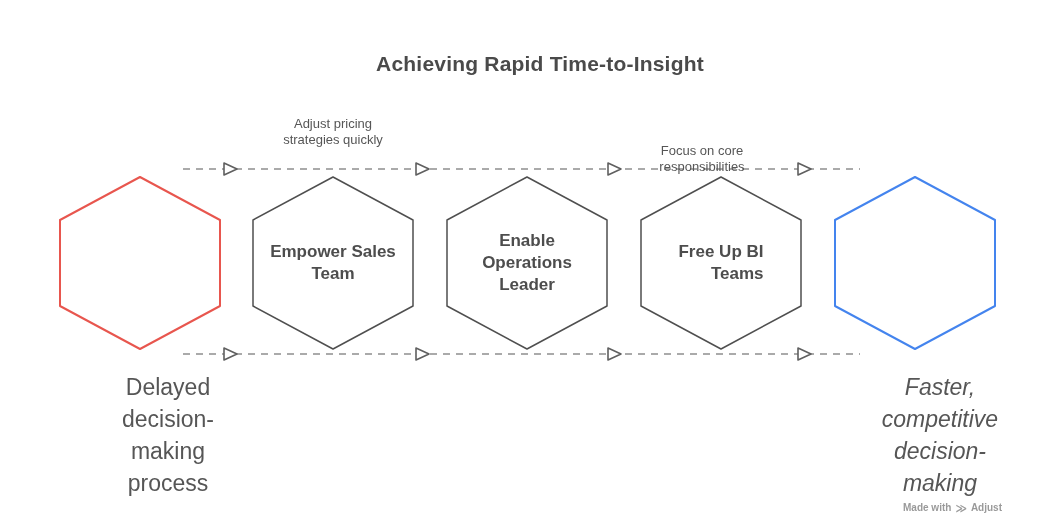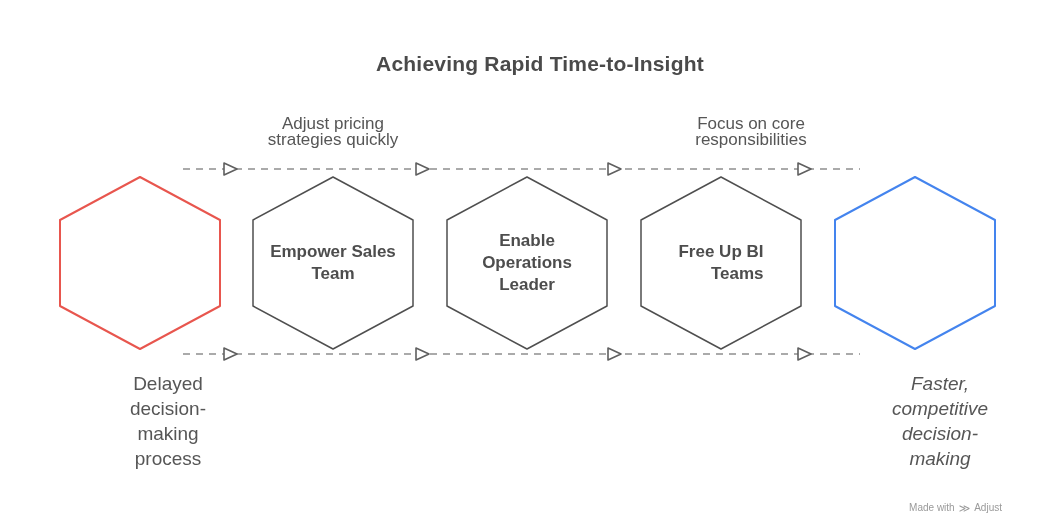--- a/index.html
+++ b/index.html
@@ -26,29 +26,29 @@
   .shapes-svg {
     position: absolute;
     top: 0; left: 0;
     width: 1048px; height: 528px;
   }
   .arrow-label {
     position: absolute;
     top: 116px;
     width: 220px;
     text-align: center;
-    font-size: 17px;
+    font-size: 13px;
     font-weight: 500;
     line-height: 16px;
     color: #565656;
     white-space: pre-line;
   }
   .arrow-label.pos-0 { left: 223px; }
   .arrow-label.pos-1 { left: 413px; }
-  .arrow-label.pos-2 { left: 641px; }
+  .arrow-label.pos-2 { left: 592px; margin-top: 27px; }
   .hex-label {
     position: absolute;
     top: 177px;
     width: 170px;
     height: 172px;
     display: flex;
     align-items: center;
     justify-content: center;
     text-align: center;
     font-size: 17px;
@@ -60,37 +60,37 @@
   .hex-label.pos-0 { left: 55px; }
   .hex-label.pos-1 { left: 248px; }
   .hex-label.pos-2 { left: 442px; }
   .hex-label.pos-3 { left: 636px; text-align: right; }
   .hex-label.pos-4 { left: 830px; }
   .caption {
     position: absolute;
     top: 371px;
     width: 220px;
     text-align: center;
-    font-size: 19px;
+    font-size: 23px;
     font-weight: 500;
-    line-height: 25px;
+    line-height: 32px;
     color: #565656;
     white-space: pre-line;
   }
   .caption.left-caption  { left: 58px; }
   .caption.right-caption { left: 830px; font-style: italic; }
   .watermark {
     position: absolute;
     right: 46px;
     top: 502px;
     display: flex;
     align-items: center;
     gap: 4px;
     font-size: 10px;
-    font-weight: 400;
+    font-weight: 700;
     color: #9a9a9a;
   }
   .watermark .glyph {
     font-size: 11px;
     line-height: 10px;
     color: #9a9a9a;
   }
 </style>
 </head>
 <body>

